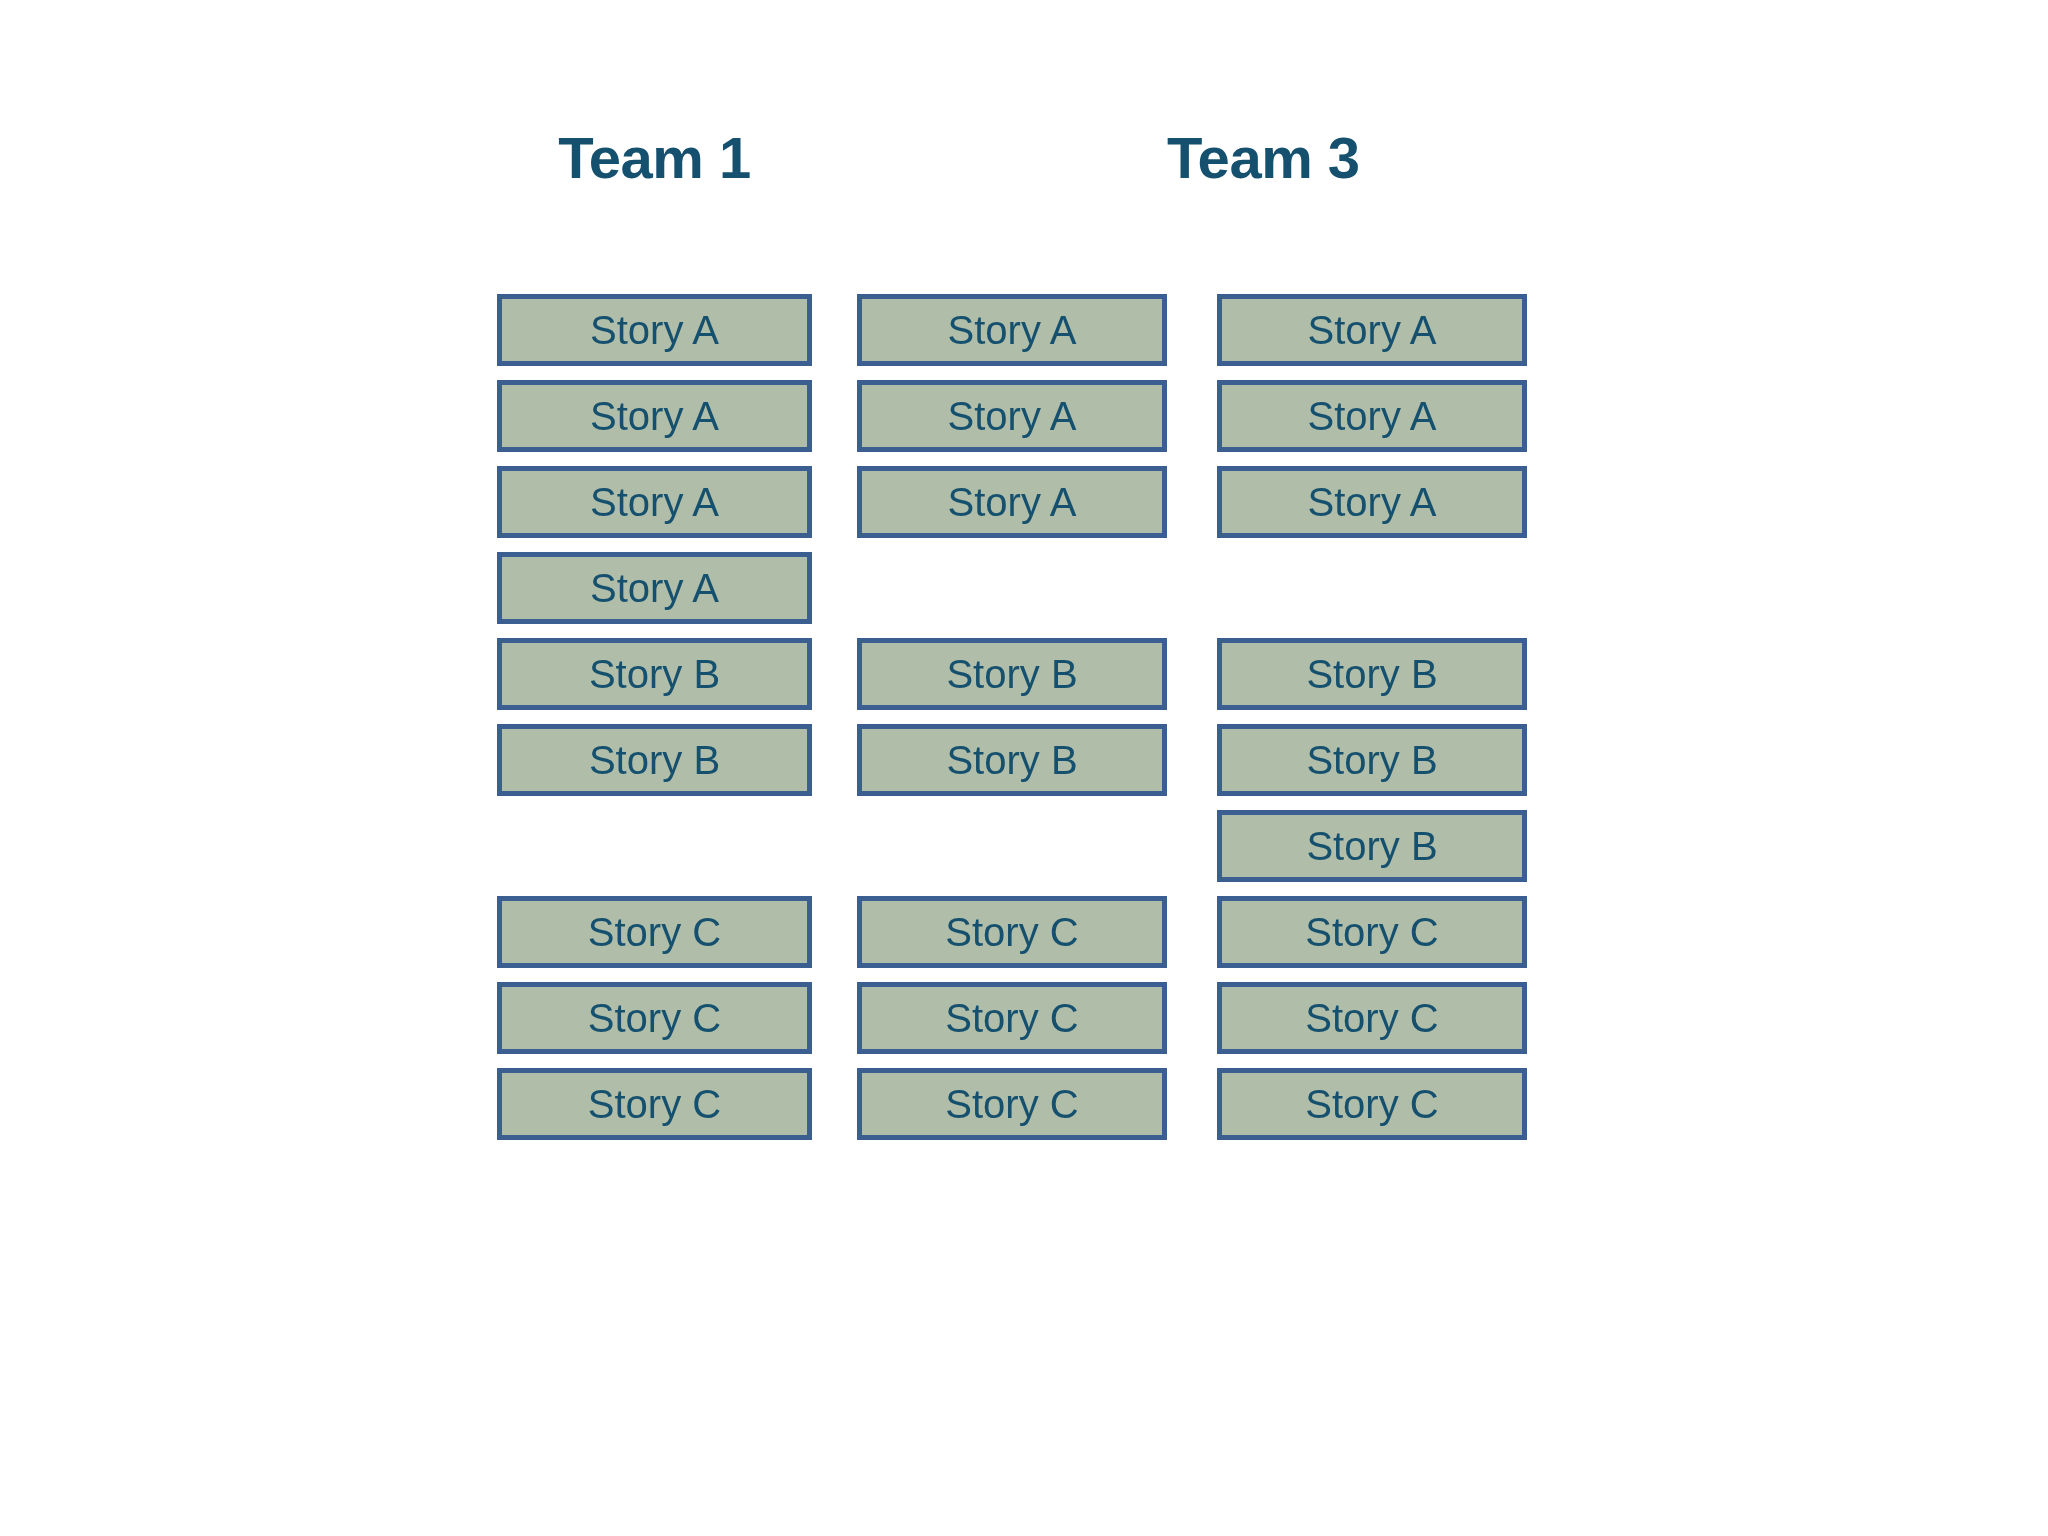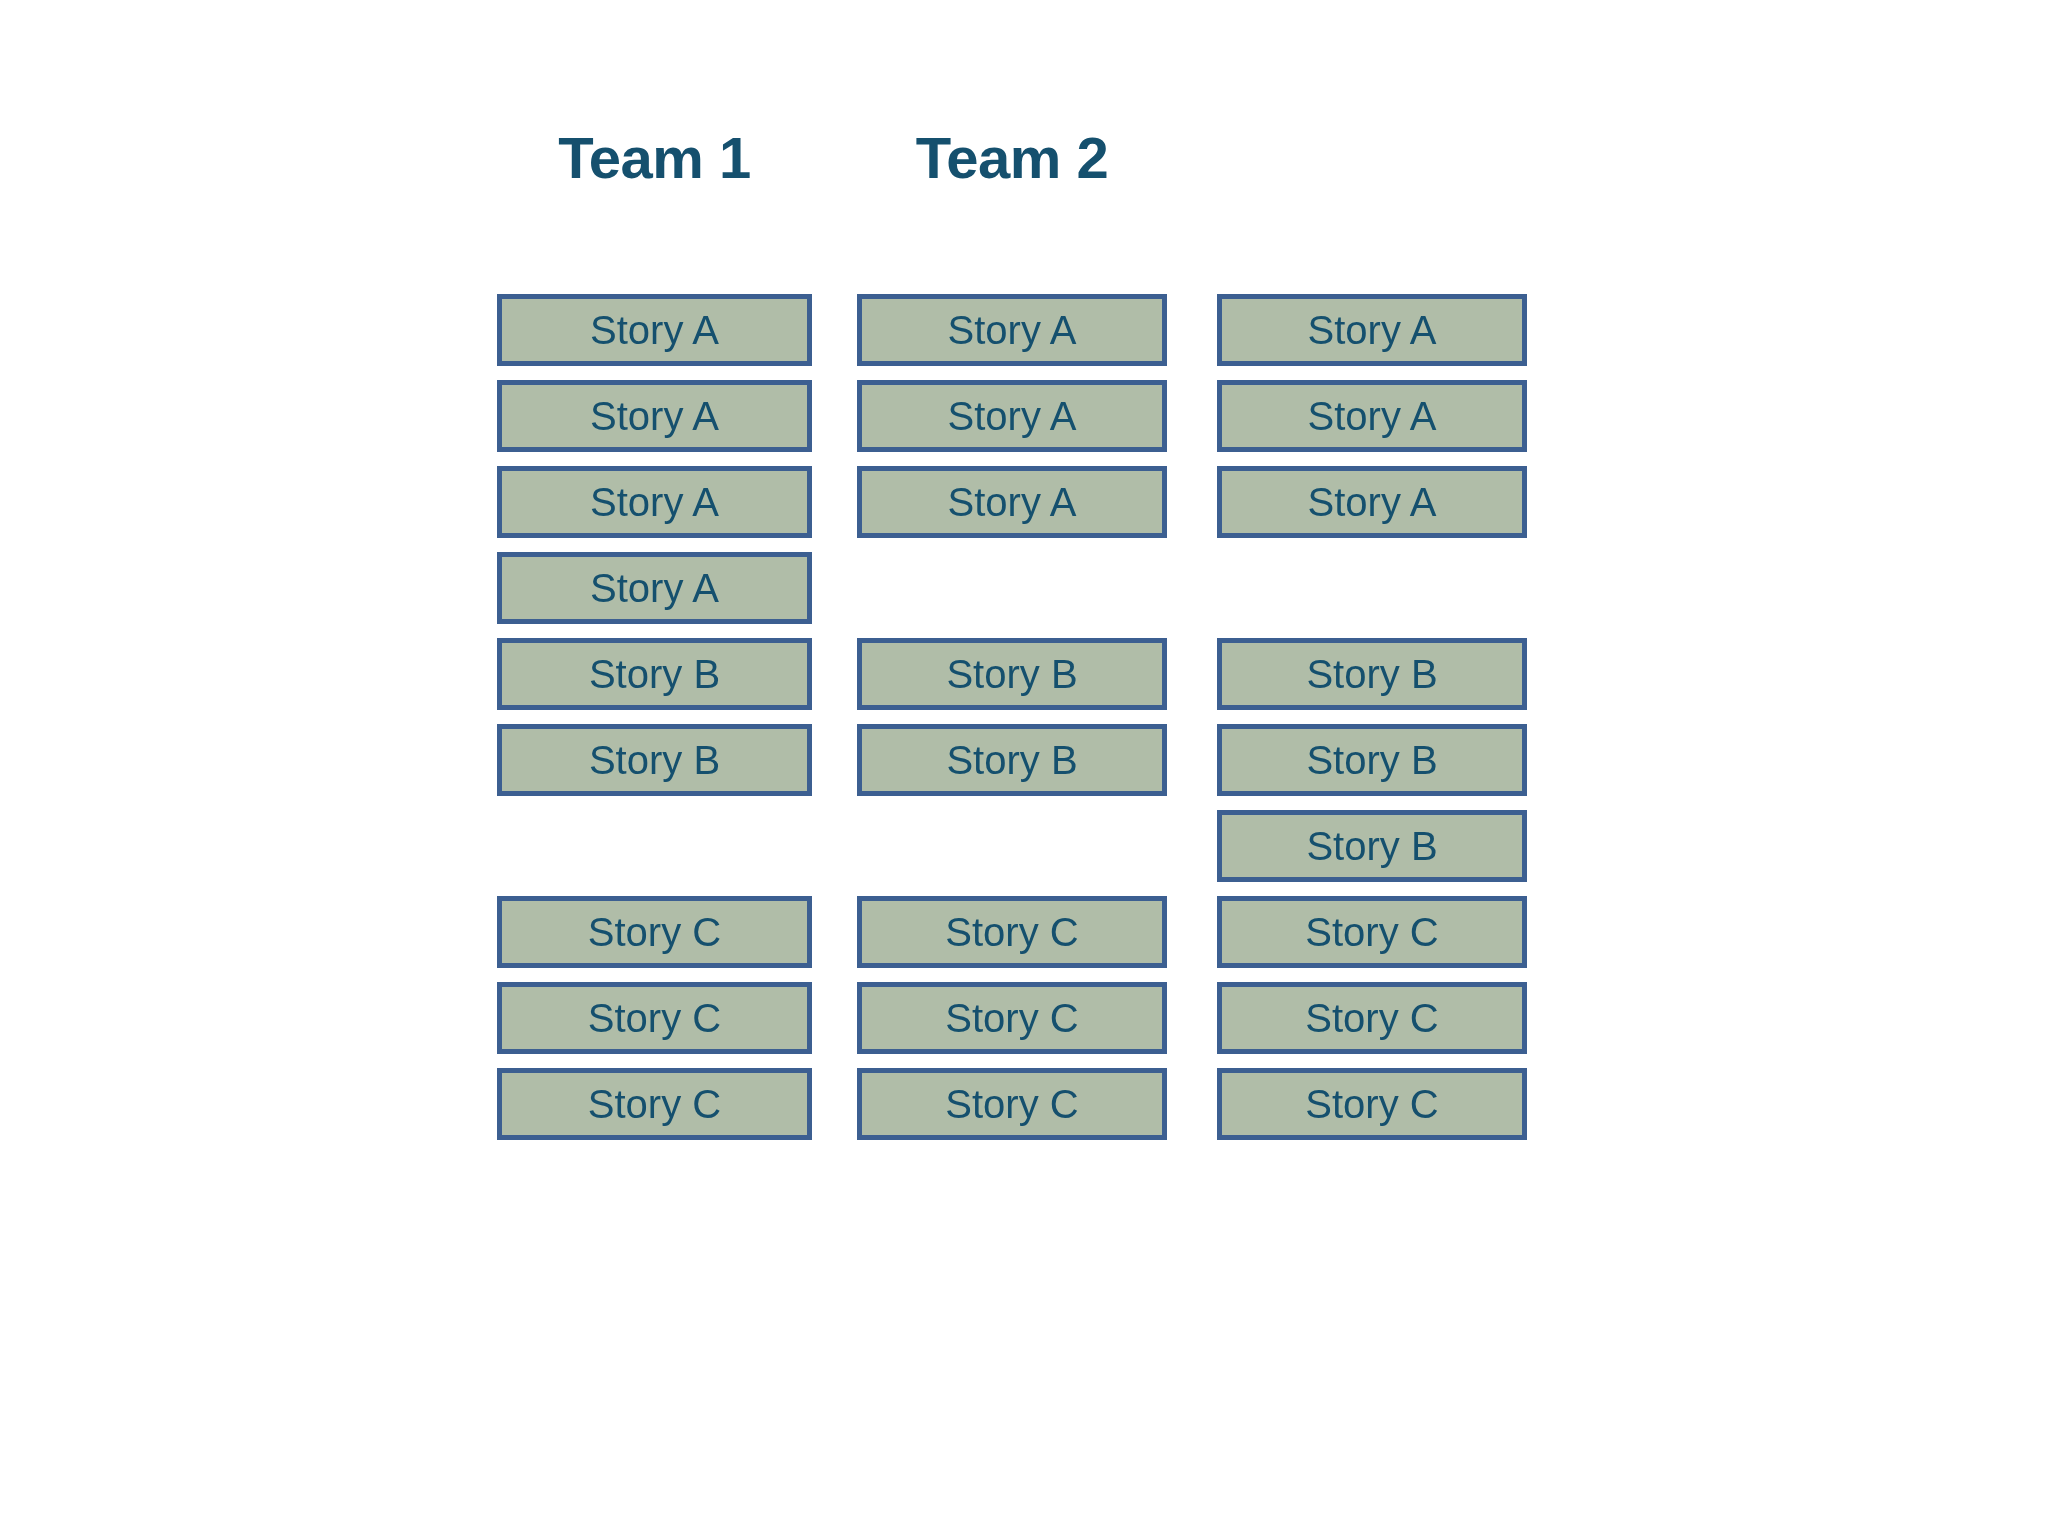--- a/index.html
+++ b/index.html
@@ -78,22 +78,22 @@
   }
 </style>
 </head>
 <body>
 
 <div id="board">
 
   <div class="headers">
     <div class="team-header">Team 1</div>
     <div class="hdr-spacer"></div>
-    <div class="team-header">Team 2</div>
     <div class="hdr-spacer"></div>
+    <div class="team-header">Team 3</div>
   </div>
 
   <div class="columns">
 
     <div class="col">
       <div class="card">
           <span class="card-label">Story A</span>
         </div>
       <div class="card">
           <span class="card-label">Story A</span>

